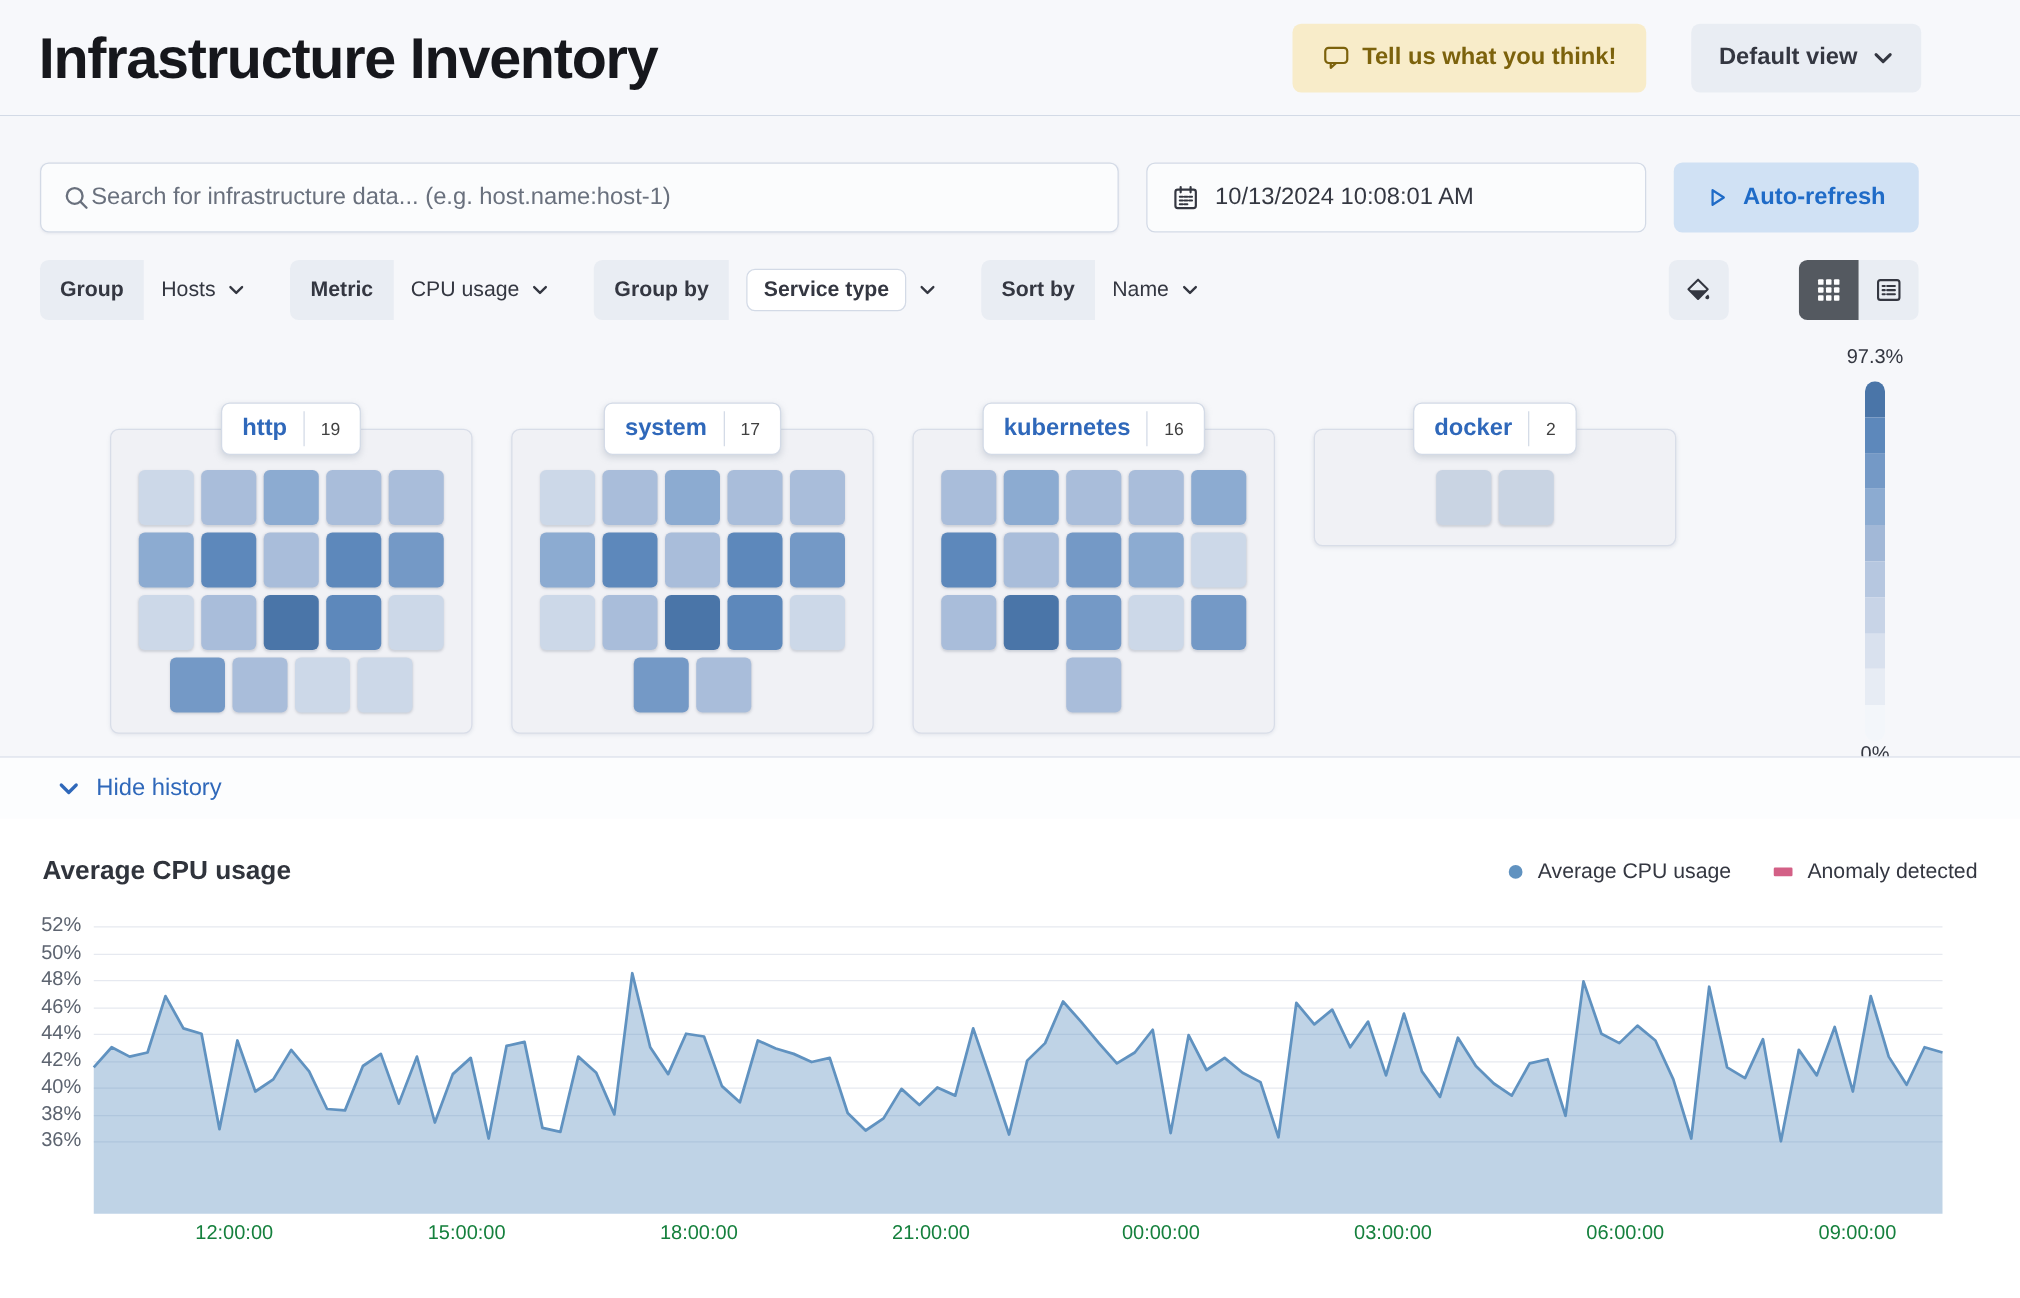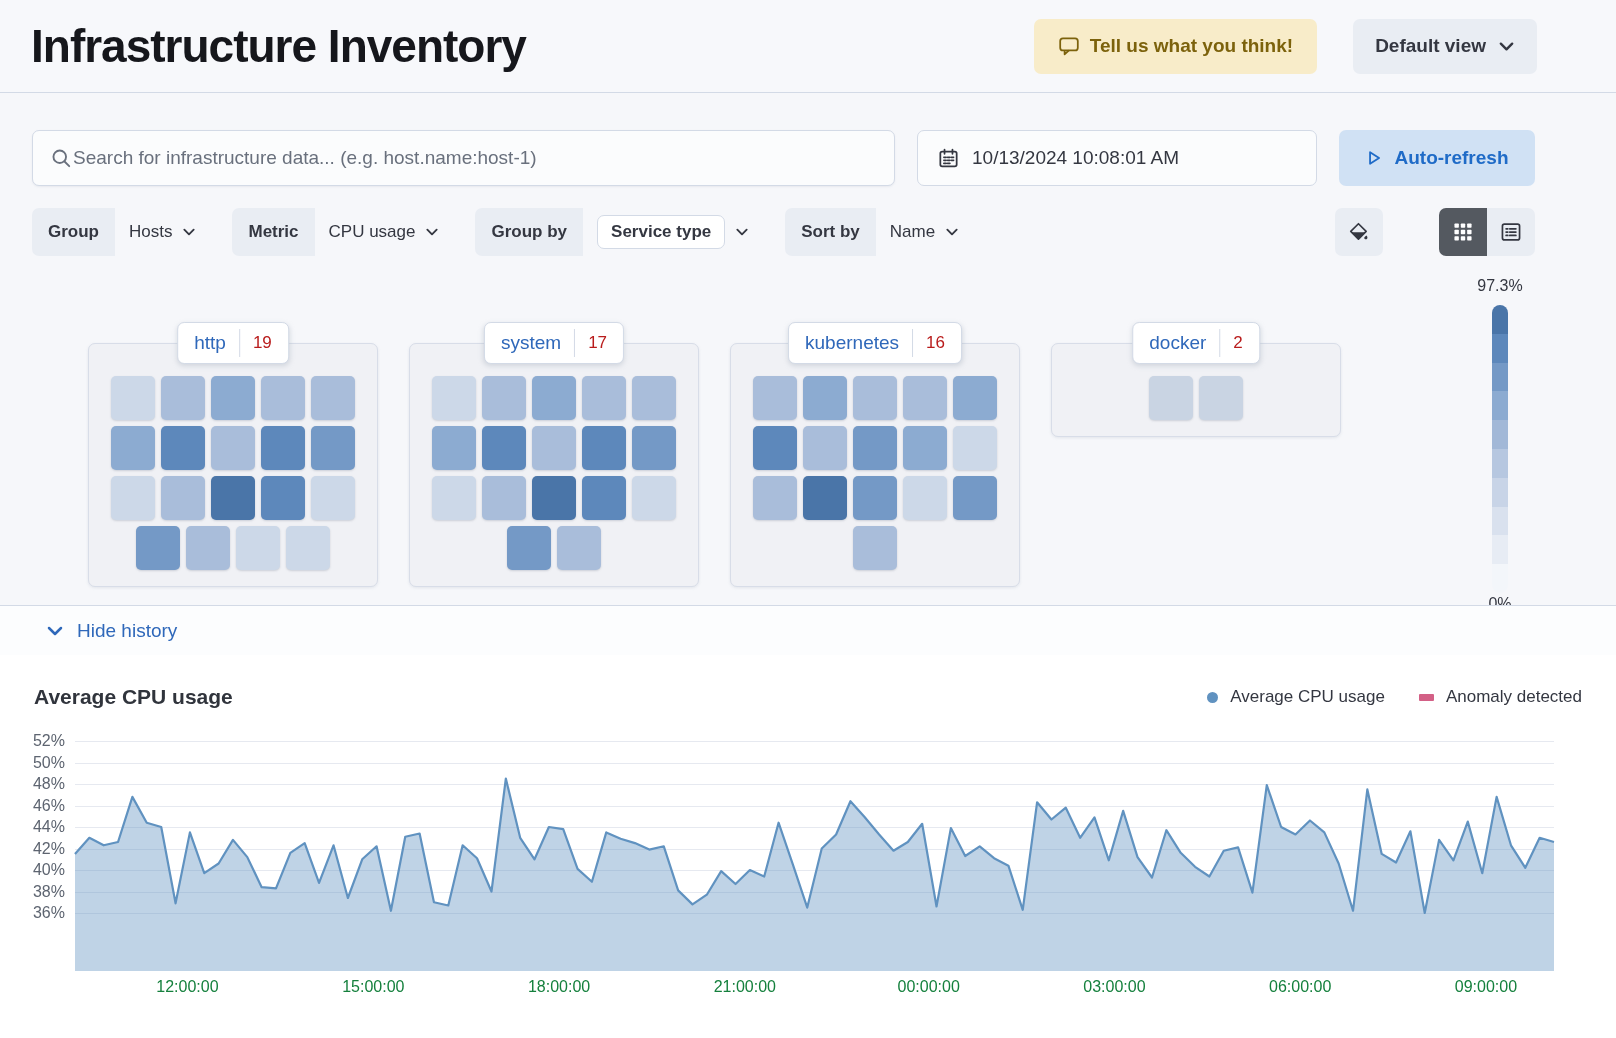--- a/index.html
+++ b/index.html
@@ -48,23 +48,23 @@
   
   .waffle-row { display:flex; align-items:flex-start; gap:31px; padding-left:88px; margin-top:66px; }
   .group { position:relative; margin-top:21px; width:290px; }
   .group-card { background:#f0f1f5; border:1px solid #d8dde8; border-radius:7px;
     padding:32px 16px 16px; display:flex; flex-direction:column; gap:6px;
     box-shadow:0 1px 3px rgba(152,162,179,.2); }
   .group-badge { position:absolute; top:-21px; left:50%; transform:translateX(-50%); z-index:2;
     background:#fff; border:1px solid #d3dae6; border-radius:7px; height:42px;
     display:flex; align-items:center; padding:0 16px; gap:13px; cursor:pointer;
     box-shadow:0 2px 5px rgba(152,162,179,.35); white-space:nowrap; }
-  .badge-name { color:#2f68ba; font-size:19px; font-weight:400; }
+  .badge-name { color:#2f68ba; font-size:19px; font-weight:700; }
   .badge-div { width:1px; align-self:stretch; margin:6px 0; background:#d3dae6; }
-  .badge-count { font-size:17px; color:#b91c1c; }
+  .badge-count { font-size:14px; color:#404040; }
   .sq-row { display:flex; justify-content:center; gap:6px; }
   .sq { width:44px; height:44px; border-radius:5px; cursor:pointer; box-shadow:0 1px 2px rgba(100,110,130,.25); }
 
   
   .scale { position:absolute; top:184px; right:86px; width:60px; text-align:center; }
   .scale-max, .scale-min { font-size:16px; color:#343741; height:22px; }
   .scale-bar { width:16px; height:288px; margin:6px auto 2px; border-radius:8px; overflow:hidden;
     display:flex; flex-direction:column; }
   .scale-step { flex:1; }
 

